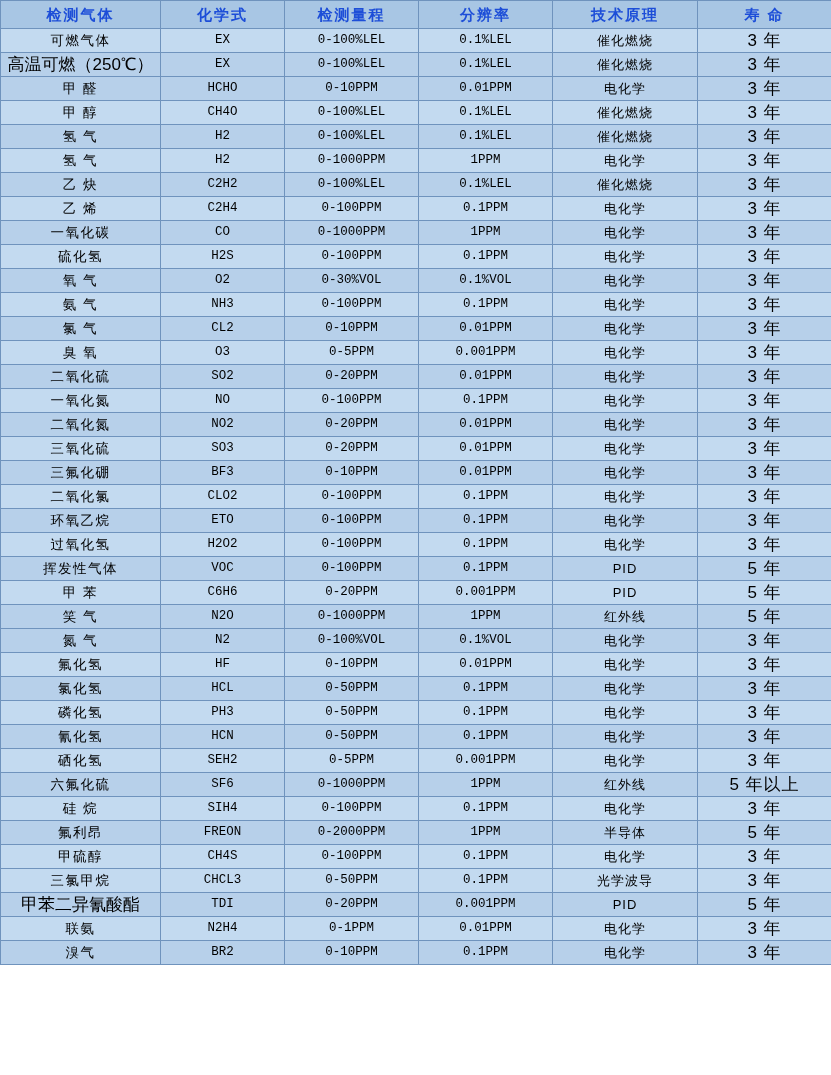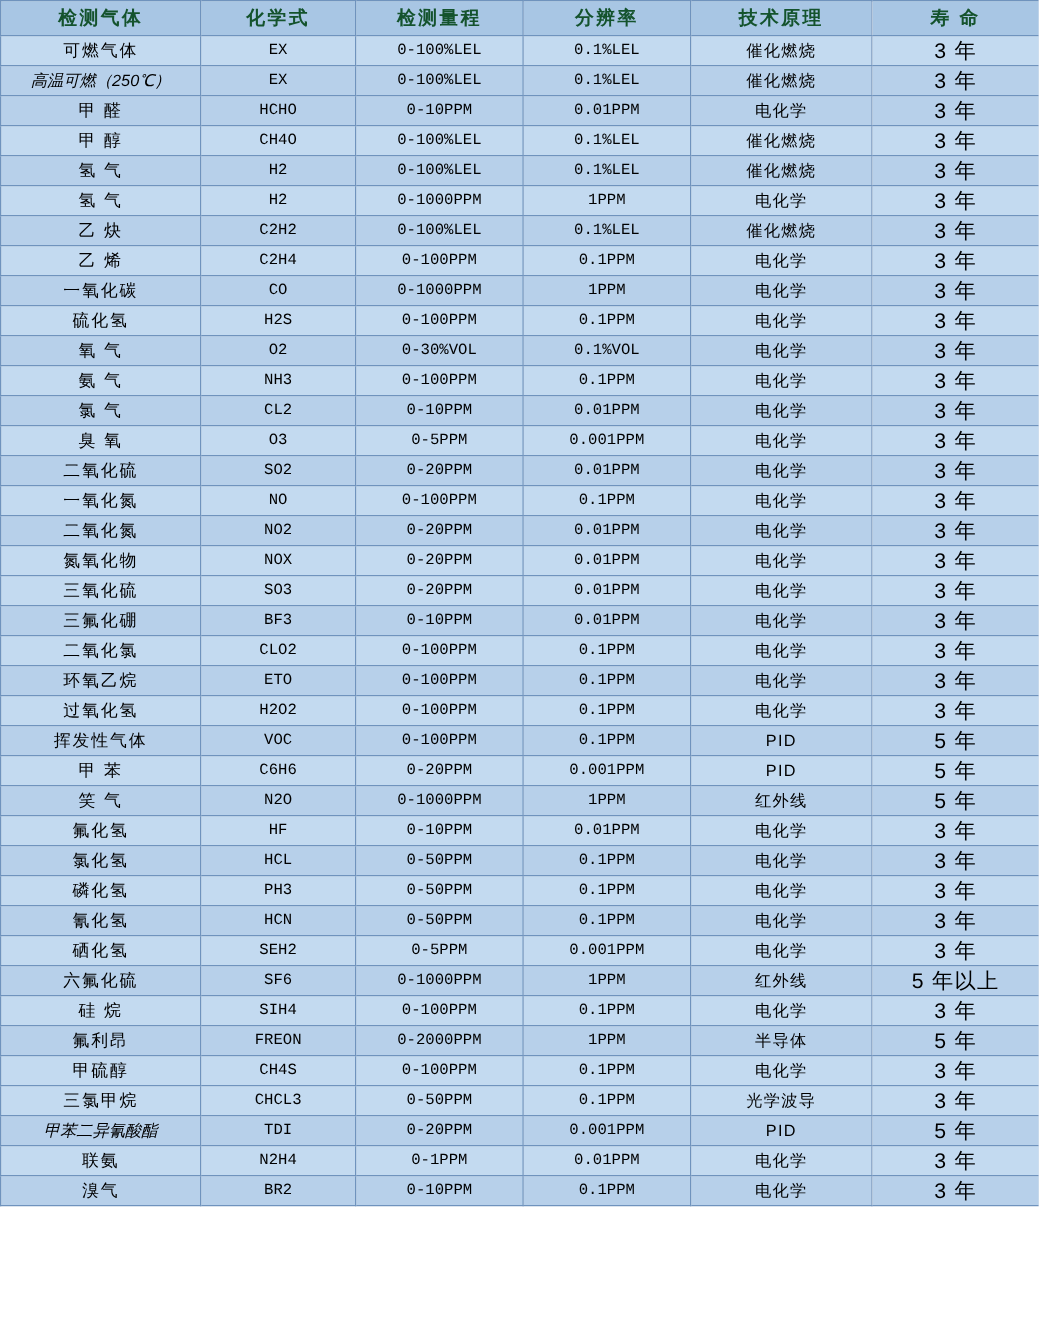--- a/index.html
+++ b/index.html
@@ -35,21 +35,21 @@
     text-align: center;
     vertical-align: middle;
     padding: 0;
     height: 23px;
     line-height: 23px;
     white-space: nowrap;
     overflow: hidden;
   }
   table.gas-table thead th {
     background: #a8c6e4;
-    color: #14532d;
+    color: #1d4ed8;
     font-size: 15px;
     font-weight: bold;
     height: 27px;
     line-height: 27px;
     letter-spacing: 2px;
   }
   table.gas-table tbody td {
     background: #c3daf0;
     color: #000000;
     font-size: 13px;
@@ -72,22 +72,21 @@
     font-size: 13px;
     letter-spacing: 1px;
     margin-top: 34px;
   }
   table.gas-table tbody td.life {
     font-size: 17px;
     letter-spacing: 1px;
   }
   table.gas-table tbody td.name.tight {
     letter-spacing: 0px;
-    font-size: 13px;
-    font-style: italic;
+    font-size: 17px;
   }
 </style>
 </head>
 <body>
 
 <div id="sheet">
   <table class="gas-table">
     <colgroup>
       <col class="c0">
         <col class="c1">
@@ -237,28 +236,20 @@
         </tr>
         <tr class="alt">
           <td class="name">二氧化氮</td>
           <td class="formula">NO2</td>
           <td class="range">0-20PPM</td>
           <td class="res">0.01PPM</td>
           <td class="principle">电化学</td>
           <td class="life">3 年</td>
         </tr>
         <tr>
-          <td class="name">氮氧化物</td>
-          <td class="formula">NOX</td>
-          <td class="range">0-20PPM</td>
-          <td class="res">0.01PPM</td>
-          <td class="principle">电化学</td>
-          <td class="life">3 年</td>
-        </tr>
-        <tr>
           <td class="name">三氧化硫</td>
           <td class="formula">SO3</td>
           <td class="range">0-20PPM</td>
           <td class="res">0.01PPM</td>
           <td class="principle">电化学</td>
           <td class="life">3 年</td>
         </tr>
         <tr class="alt">
           <td class="name">三氟化硼</td>
           <td class="formula">BF3</td>
@@ -308,20 +299,28 @@
           <td class="life">5 年</td>
         </tr>
         <tr class="alt">
           <td class="name">笑 气</td>
           <td class="formula">N2O</td>
           <td class="range">0-1000PPM</td>
           <td class="res">1PPM</td>
           <td class="principle">红外线</td>
           <td class="life">5 年</td>
         </tr>
+        <tr class="alt">
+          <td class="name">氮 气</td>
+          <td class="formula">N2</td>
+          <td class="range">0-100%VOL</td>
+          <td class="res">0.1%VOL</td>
+          <td class="principle">电化学</td>
+          <td class="life">3 年</td>
+        </tr>
         <tr>
           <td class="name">氟化氢</td>
           <td class="formula">HF</td>
           <td class="range">0-10PPM</td>
           <td class="res">0.01PPM</td>
           <td class="principle">电化学</td>
           <td class="life">3 年</td>
         </tr>
         <tr class="alt">
           <td class="name">氯化氢</td>

